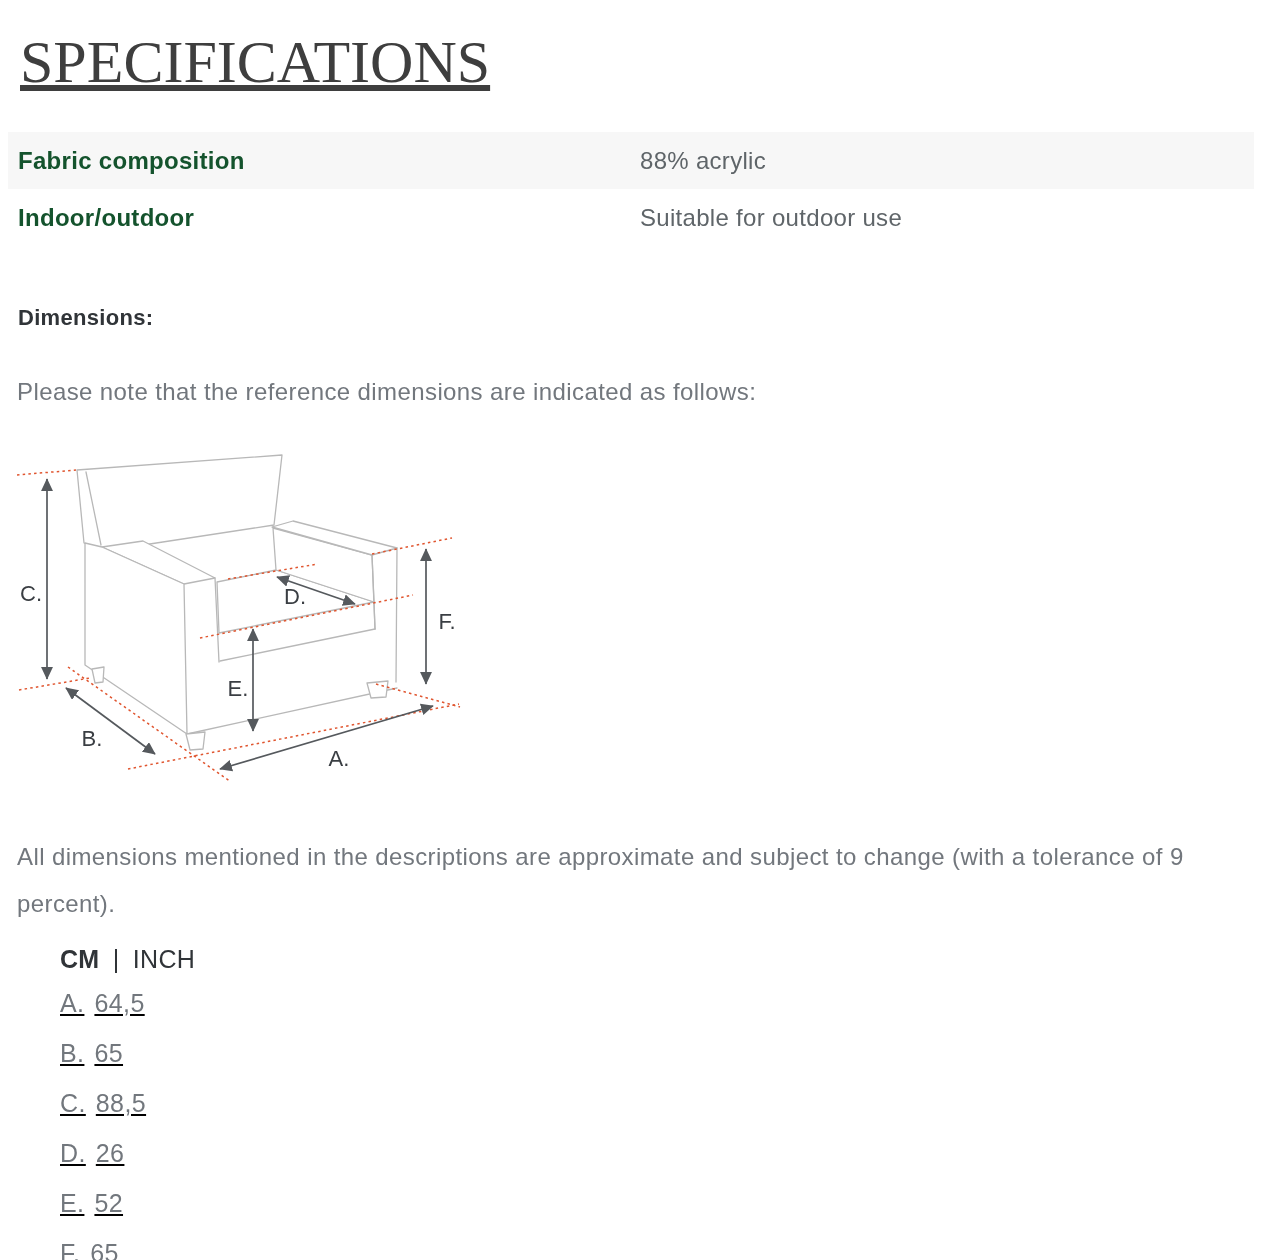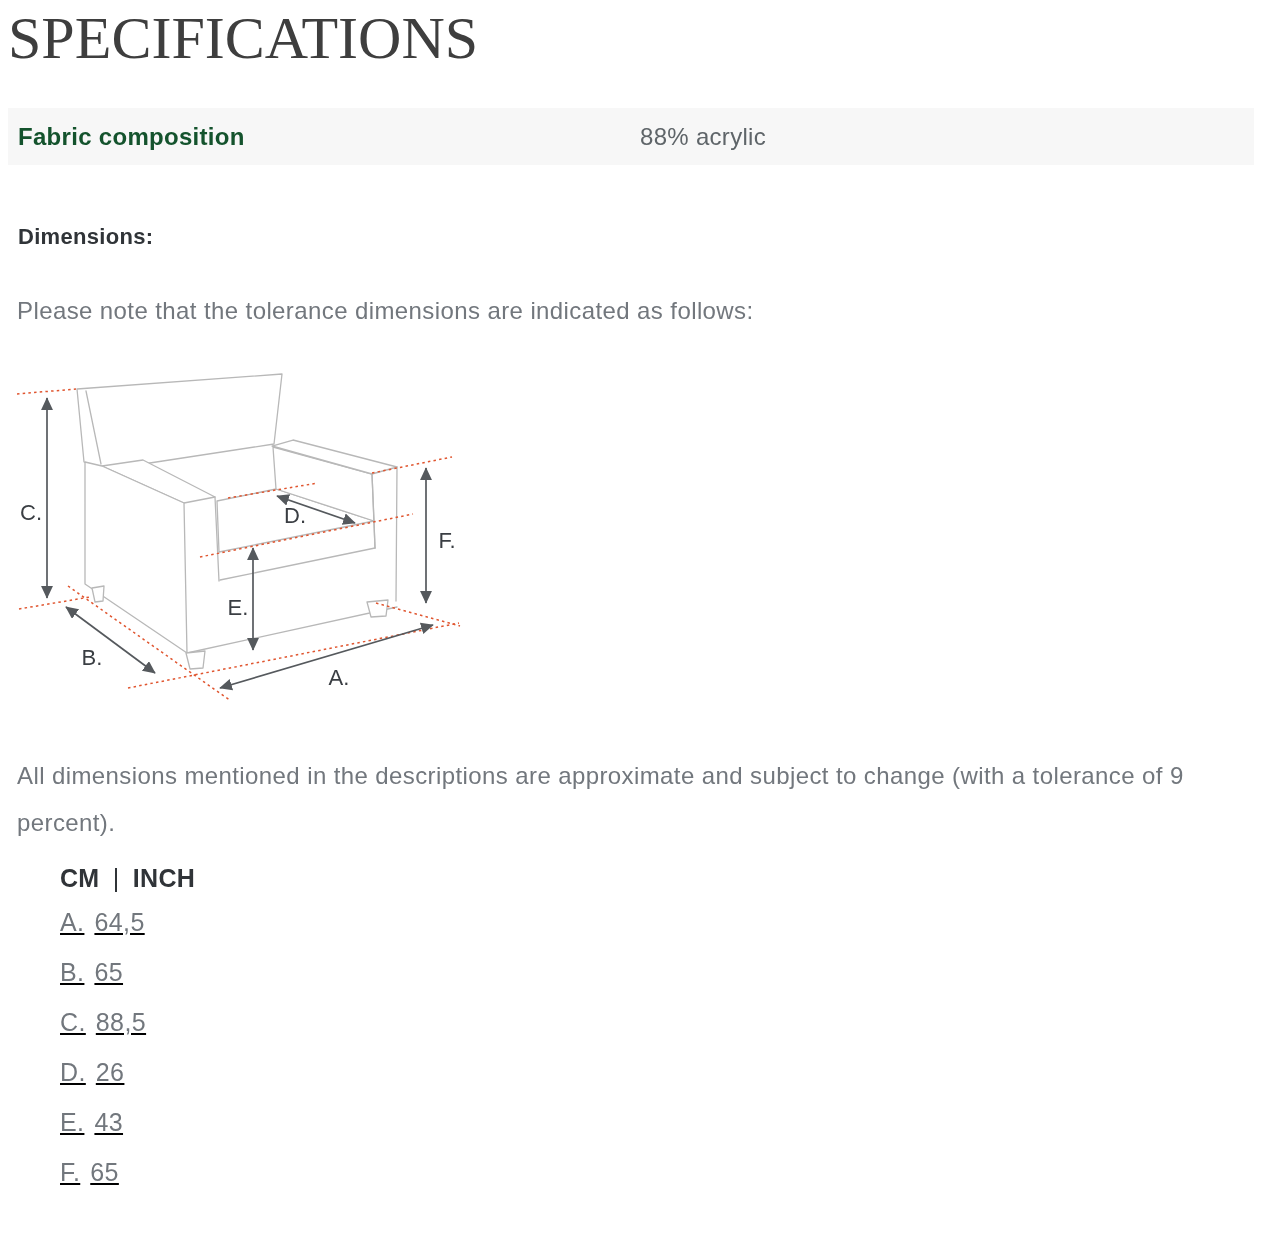--- a/index.html
+++ b/index.html
@@ -6,26 +6,27 @@
     margin:0; padding:0;
     width:1262px; height:1260px;
     background:#ffffff;
     font-family:"Liberation Sans", sans-serif;
     overflow:hidden;
   }
   .page{ width:1262px; height:1260px; position:relative; }
 
   
   .title{
-    margin:0; padding:6px 0 0 8px;
+    margin:12px; padding:18px 0 0 8px;
     font-family:"Liberation Serif", serif;
     font-weight:400;
     font-size:60px; line-height:64px;
     color:#3e3e3e;
     letter-spacing:0px;
+    text-decoration:underline;
   }
 
   
   .spec-table{ margin:38px 8px 0 8px; }
   .spec-row{
     display:flex; align-items:center;
     height:57px; padding-left:10px;
   }
   .spec-row.odd{ background:#f7f7f7; }
   .spec-label{
@@ -57,21 +58,21 @@
     margin:32px 0 0 17px; max-width:1185px;
     font-size:24px; color:#72777d; letter-spacing:0.4px; line-height:47px;
   }
 
   .units-header{
     margin:17px 0 0 60px;
     font-size:25px; color:#303438; line-height:30px; letter-spacing:0.3px;
   }
   .units-header .primary{ font-weight:700; }
   .units-header .sep{ font-weight:400; margin:0 6px; }
-  .units-header .secondary{ font-weight:700; }
+  .units-header .secondary{ font-weight:400; }
 
   .dim-list{
     list-style:none; margin:4px 0 0 60px; padding:0;text-decoration:underline;
   }
   .dim-list li{
     font-size:25px; color:#72777d; line-height:50px; letter-spacing:0.4px;
   }
   .dim-list .key{ margin-right:10px; }
 </style>
 </head>
@@ -79,25 +80,29 @@
 
 <div class="page">
 
   <h1 class="title">SPECIFICATIONS</h1>
 
   <div class="spec-table">
     <div class="spec-row odd">
       <div class="spec-label">Fabric composition</div>
       <div class="spec-value">88% acrylic</div>
     </div>
+    <div class="spec-row">
+      <div class="spec-label">Indoor/outdoor</div>
+      <div class="spec-value">Suitable for outdoor use</div>
+    </div>
   </div>
 
   <div class="dim-heading">Dimensions:</div>
 
-  <p class="note-intro">Please note that the tolerance dimensions are indicated as follows:</p>
+  <p class="note-intro">Please note that the reference dimensions are indicated as follows:</p>
 
   <svg class="diagram" width="480" height="360" viewBox="0 0 480 360" xmlns="http://www.w3.org/2000/svg">
     <defs>
       <marker id="ah" markerWidth="10" markerHeight="9" refX="7" refY="3.5" orient="auto-start-reverse">
         <path d="M0,0 L7.5,3.5 L0,7 Z" fill="#55595d"></path>
       </marker>
     </defs>
 
     <g>
       <polygon class="chair-face" points="77,29 282,14 274,84 104,110 84,102"></polygon>
@@ -167,20 +172,20 @@
     <li>
       <span class="key">B.</span><span>65</span>
     </li>
     <li>
       <span class="key">C.</span><span>88,5</span>
     </li>
     <li>
       <span class="key">D.</span><span>26</span>
     </li>
     <li>
-      <span class="key">E.</span><span>43</span>
+      <span class="key">E.</span><span>52</span>
     </li>
     <li>
       <span class="key">F.</span><span>65</span>
     </li>
   </ul>
 
 </div>
 
 </body></html>

